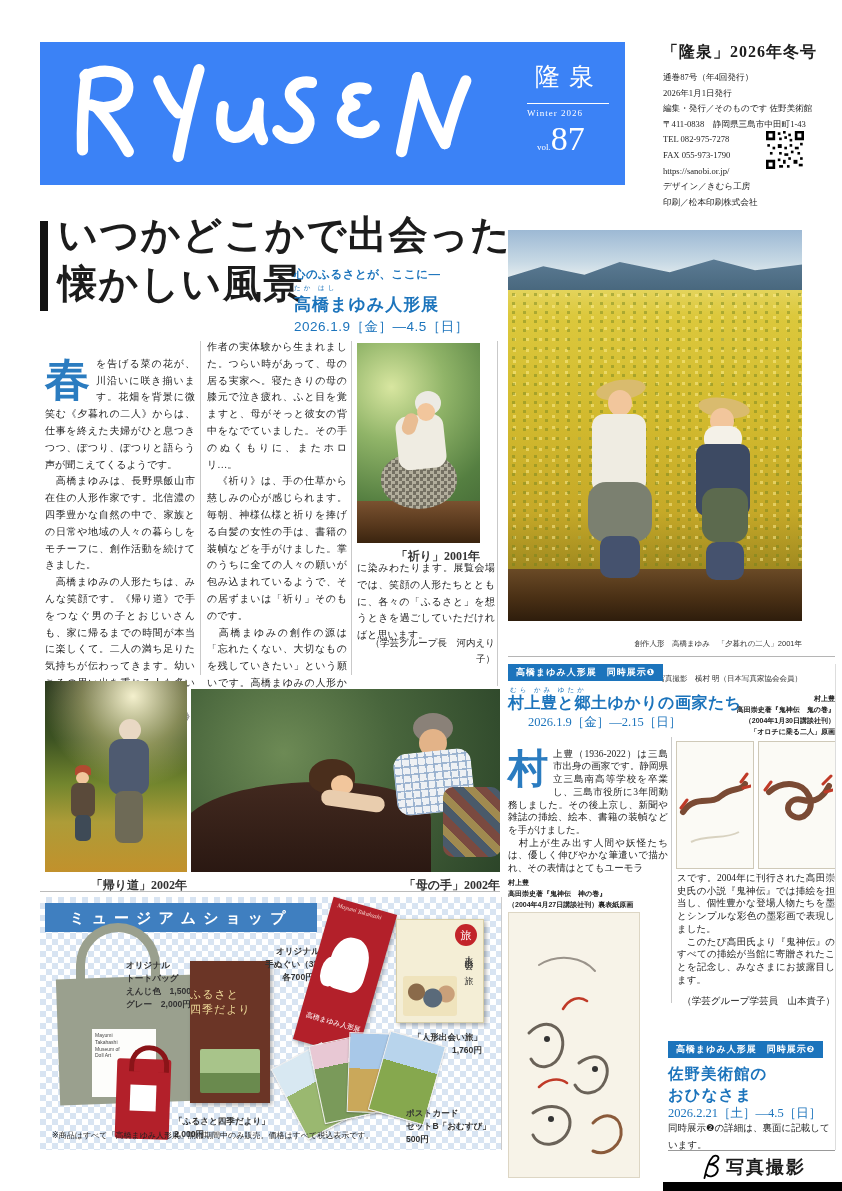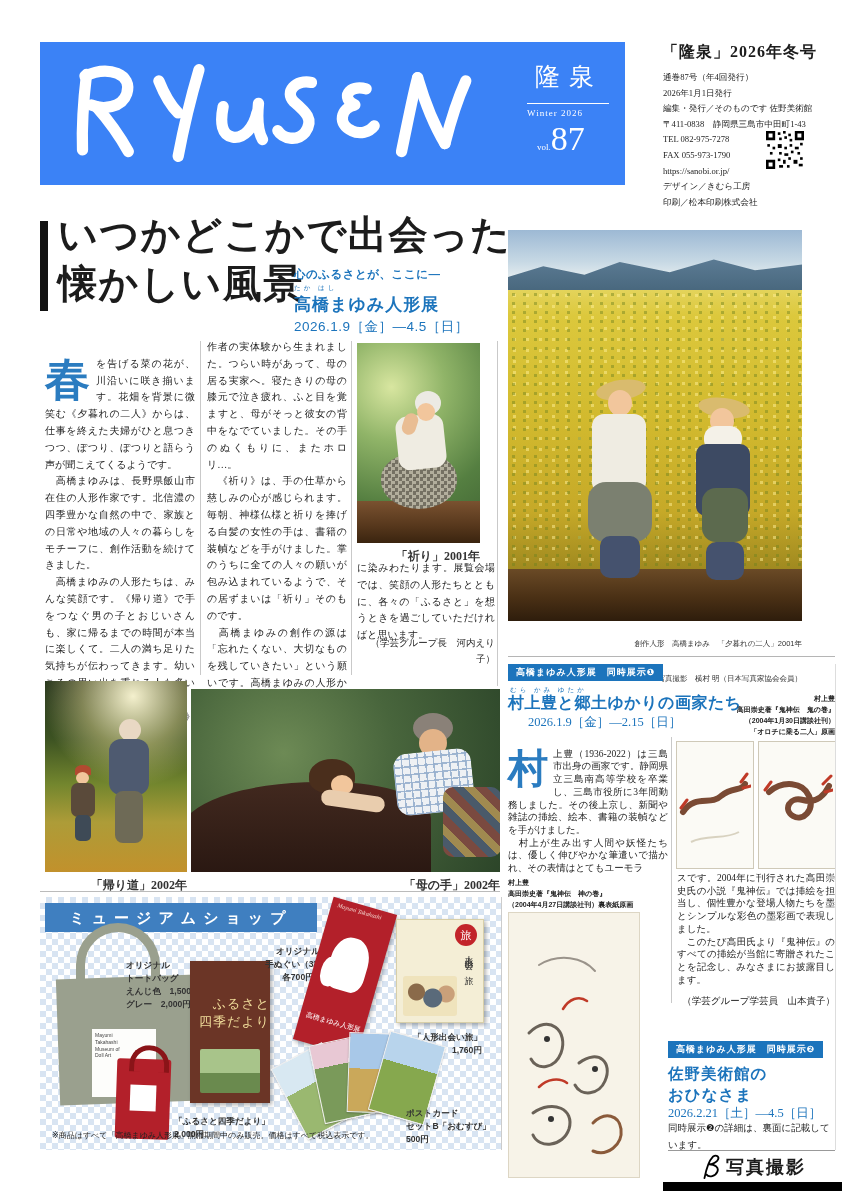--- a/index.html
+++ b/index.html
@@ -308,21 +308,21 @@
     <div class="abs redbag" style="left:76px;top:162px;width:54px;height:80px;transform:rotate(2deg);border-radius:3px;">
       <div class="abs" style="left:14px;top:26px;width:26px;height:26px;background:#fff;"></div>
       <div class="abs" style="left:12px;top:-14px;width:30px;height:22px;border:5px solid #8a1418;border-bottom:none;border-radius:20px 20px 0 0;"></div>
     </div>
     <div class="abs shoplabel ml sans" style="left:86px;top:56px;">オリジナル
 トートバッグ
 えんじ色　1,500円
 グレー　2,000円</div>
 
     <div class="abs book1" style="left:150px;top:64px;width:80px;height:142px;box-shadow:2px 2px 4px rgba(0,0,0,.3);">
-      <div class="ml" style="font-size:13px;text-align:right;margin-top:34px;letter-spacing:1px;">ふるさと
+      <div class="ml" style="font-size:11px;text-align:left;margin-top:26px;letter-spacing:1px;">ふるさと
 四季だより</div>
       <div class="abs" style="left:10px;bottom:10px;width:60px;height:44px;background:linear-gradient(180deg,#a8c48a 0 55%,#6a8a4e 55% 100%);border-radius:2px;"></div>
     </div>
     <div class="abs shoplabel ml sans" style="left:134px;top:212px;width:112px;text-align:left;">「ふるさと四季だより」
 2,000円</div>
 
     <div class="abs shoplabel ml sans" style="left:222px;top:42px;width:72px;text-align:center;">オリジナル
 手ぬぐい（3種）
 各700円</div>
     <div class="abs tenugui" style="left:272px;top:6px;width:66px;height:148px;transform:rotate(16deg);box-shadow:2px 2px 4px rgba(0,0,0,.3);">

